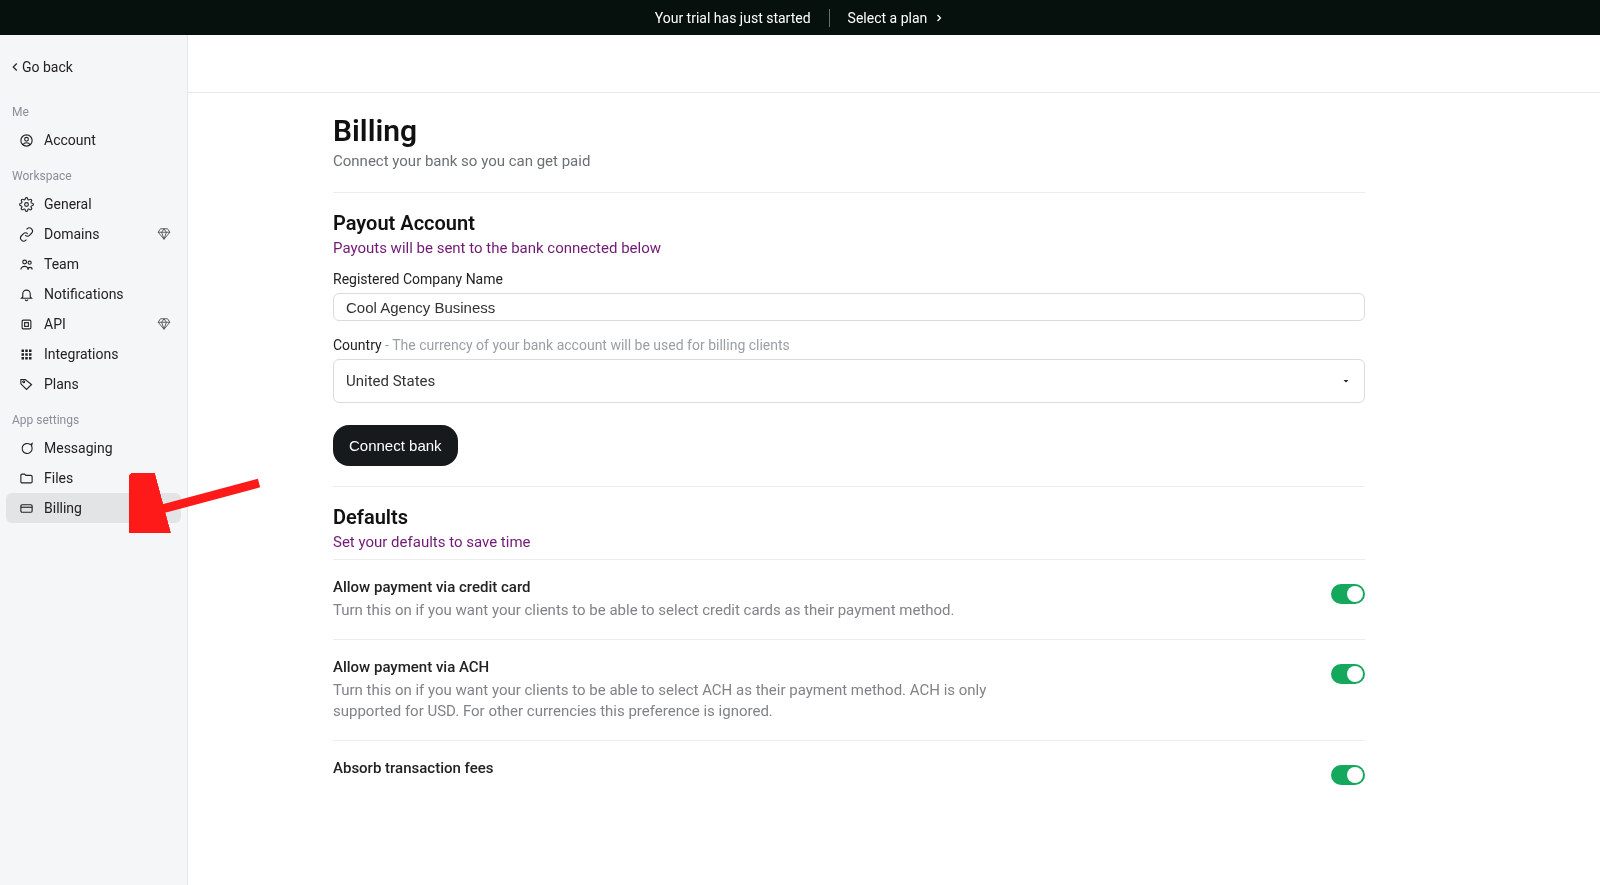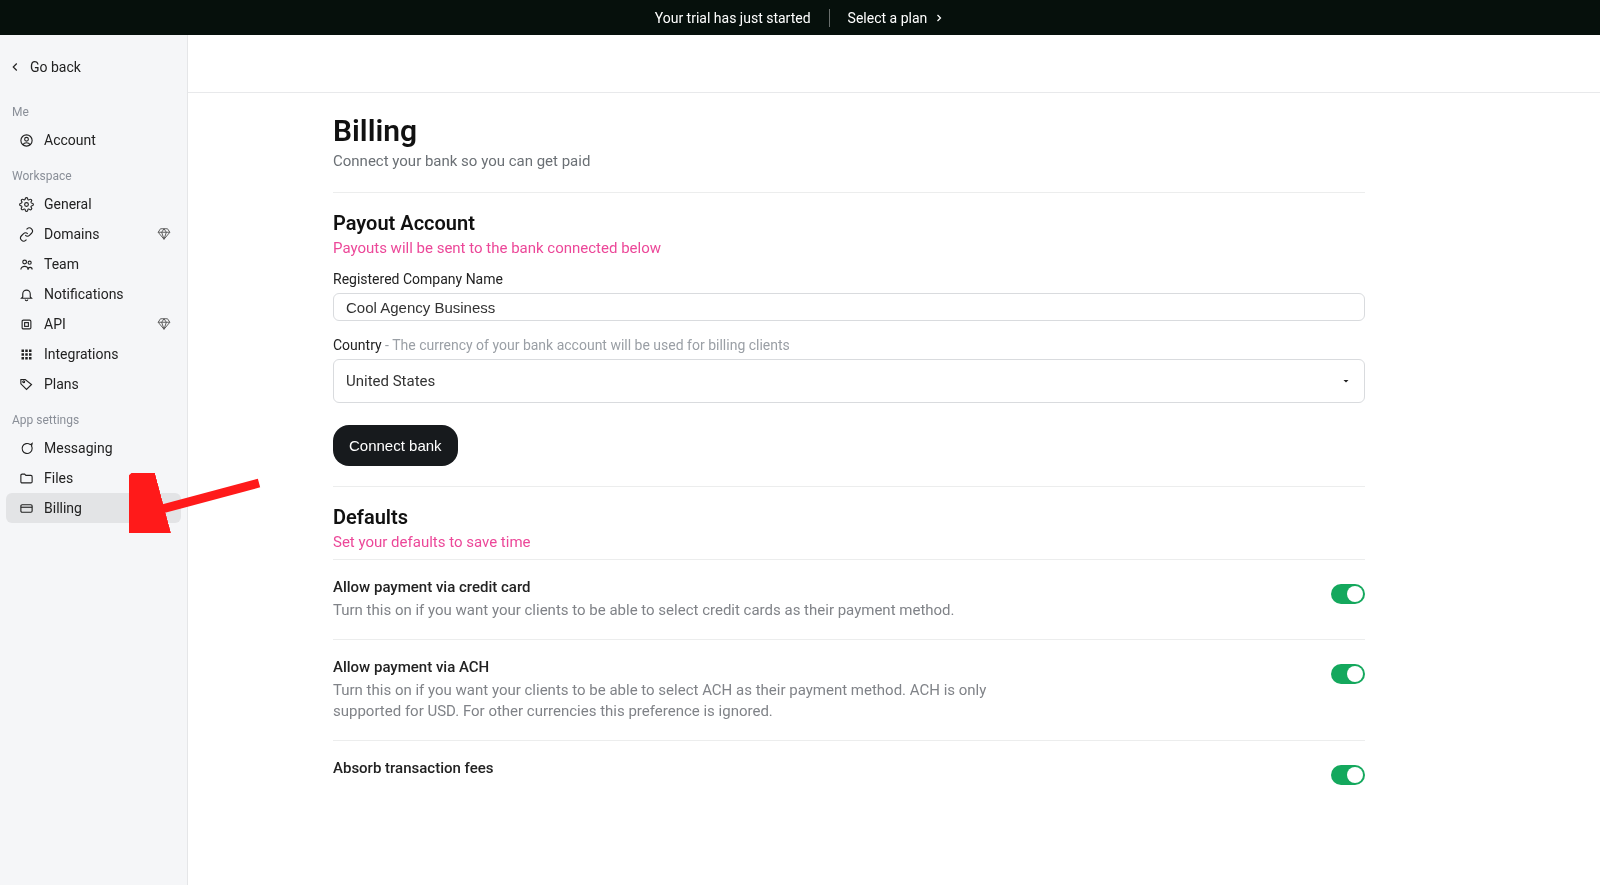--- a/index.html
+++ b/index.html
@@ -28,21 +28,21 @@
     display: flex; align-items: center; gap: 6px; cursor: pointer; justify-content: center;
   }
   .layout { display: flex; height: calc(885px - 35px); }
   .sidebar {
     width: 188px;
     background: #f5f6f8;
     border-right: 1px solid #e5e6e8;
     padding: 8px 0 0 0;
   }
   .go-back {
-    display: flex; align-items: center; gap: 8px;
+    display: flex; align-items: center; gap: 0;
     padding: 16px 10px 16px 8px;
     font-size: 14px; color: #222; cursor: pointer;
   }
   .section-label {
     font-size: 12px; color: #8a8f98;
     padding: 14px 12px 6px 12px;
   }
   .nav-item {
     display: flex; align-items: flex-end; gap: 10px;
     padding: 7px 12px;
@@ -64,21 +64,21 @@
   .content {
     padding: 20px 0 0 0;
     max-width: 1032px;
     margin-left: 145px;
   }
   h1.page-title { font-size: 30px; font-weight: 600; margin-bottom: 4px; }
   .page-subtitle { color: #6b7075; font-size: 15px; margin-bottom: 22px; }
   hr.sep { border: none; border-top: 1px solid #eceded; margin: 0; }
   .section { padding: 18px 0 20px 0; }
   .section h2 { font-size: 20px; font-weight: 600; margin-bottom: 4px; }
-  .section .sub { color: #ec4899; font-size: 15px; margin-bottom: 14px; }
+  .section .sub { color: #701a75; font-size: 15px; margin-bottom: 14px; }
   .field-label { font-size: 14px; color: #222; margin-bottom: 6px; display: block; }
   .field-label .hint { color: #9a9fa5; }
   .input-text {
     width: 100%; height: 28px;
     border: 1px solid #d9dbde; border-radius: 6px;
     padding: 0 12px; font-size: 15px; color: #333;
     background: #fff;
     margin-bottom: 16px;
   }
   .select-wrap {

